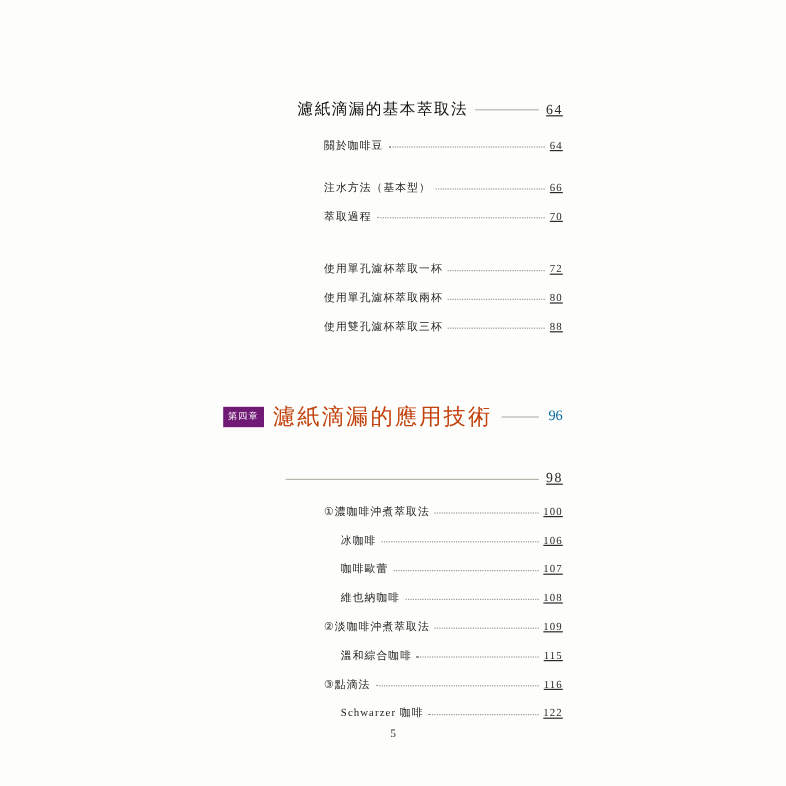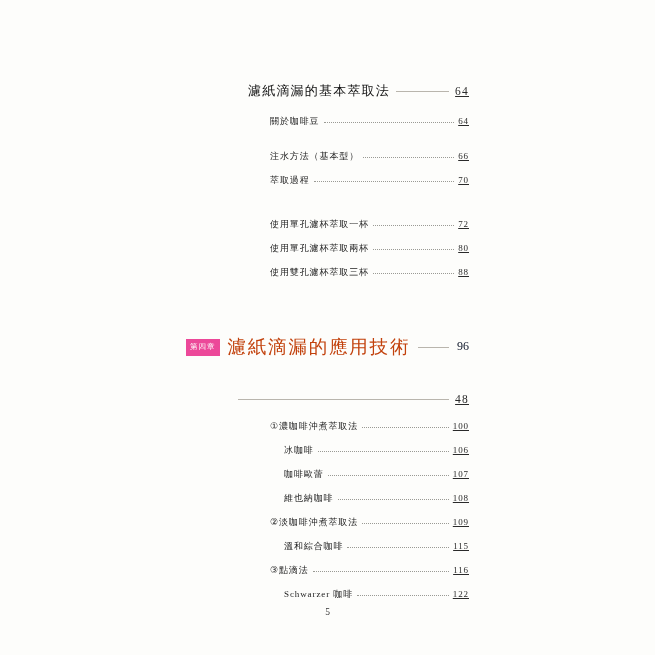--- a/index.html
+++ b/index.html
@@ -88,21 +88,21 @@
   
   .chapter {
     display: flex;
     align-items: center;
     margin-left: 186px;
     margin-right: 186px;
     margin-top: 0;
   }
   .chapter-tag {
     flex: 0 0 auto;
-    background: #ec4899;
+    background: #701a75;
     color: #fff;
     font-size: 7.5px;
     letter-spacing: 1px;
     padding: 4px 4px 5px 4px;
     line-height: 1;
     margin-right: 8px;
     position: relative;
     top: 1px;
   }
   .chapter-title {
@@ -120,21 +120,21 @@
   .chapter-lead::before {
     content: "";
     position: absolute;
     left: 0; right: 0; top: 50%;
     border-top: 1px solid #b9b5ad;
   }
   .chapter-pg {
     flex: 0 0 auto;
     font-family: "Liberation Serif", serif;
     font-size: 12px;
-    color: #0f172a;
+    color: #0369a1;
   }
 
   .folio {
     position: absolute;
     bottom: 38px;
     left: 0;
     width: 655px;
     text-align: center;
     font-family: "Liberation Serif", serif;
     font-size: 9.5px;
@@ -203,21 +203,21 @@
       <span class="chapter-tag">第四章</span>
       <span class="chapter-title">濾紙滴漏的應用技術</span>
       <span class="chapter-lead"></span>
       <span class="chapter-pg">96</span>
     </div>
 
     <div style="height:34px"></div>
 
     <div class="row lvl1">
       <span class="lead"></span>
-      <span class="pg">48</span>
+      <span class="pg">98</span>
     </div>
 
     <div class="gap-s"></div>
 
     <div class="row lvl2">
       <span class="lbl">①濃咖啡沖煮萃取法</span>
       <span class="lead"></span>
       <span class="pg">100</span>
     </div>
     <div class="gap-s"></div>

